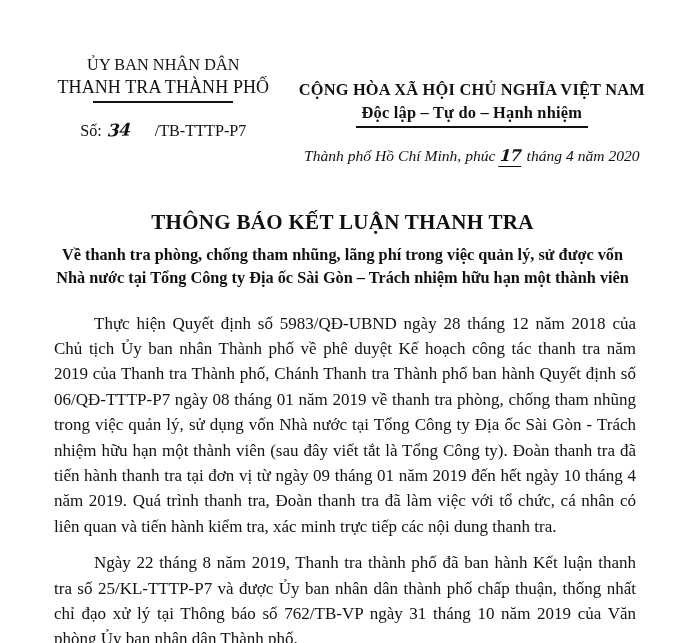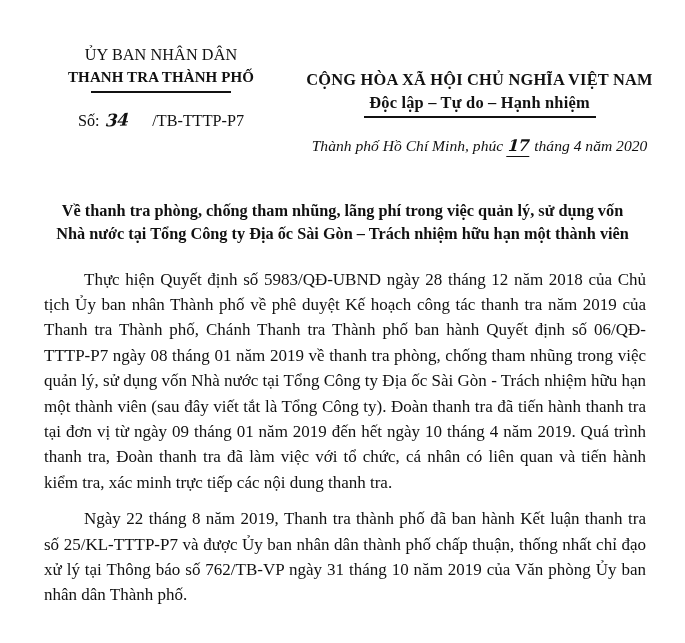--- a/index.html
+++ b/index.html
@@ -15,21 +15,21 @@
     color: #111111;
     overflow: hidden;
     position: relative;
   }
 
   .page {
     position: relative;
     width: 685px;
     height: 643px;
     box-sizing: border-box;
-    padding: 4px;
+    padding: 14px;
   }
 
   
   .doc-header {
     display: flex;
     flex-direction: row;
     align-items: flex-start;
     padding-top: 40px;
   }
 
@@ -48,22 +48,22 @@
   }
 
   .org-line-1,
   .org-line-2 {
     font-size: 16.2px;
     line-height: 22px;
     letter-spacing: 0.1px;
     white-space: nowrap;
   }
   .org-line-3 {
-    font-weight: bold;
-    font-size: 15px;
+    font-weight: normal;
+    font-size: 18px;
     line-height: 23px;
     letter-spacing: 0.1px;
     white-space: nowrap;
     display: inline-block;
     position: relative;
   }
   .rule-short {
     width: 140px;
     height: 1.6px;
     background: #111111;
@@ -204,21 +204,22 @@
       <div class="place-date">
         <span>Thành phố Hồ Chí Minh,  phúc</span>
         <span class="hw-date">17</span>
         <span>tháng 4 năm 2020</span>
       </div>
     </div>
 
   </div>
 
   <div class="title-block">
-    <div class="sub-title">Về thanh tra phòng, chống tham nhũng, lãng phí trong việc quản lý, sử dụng vốn</div>
+    <div class="main-title">THÔNG BÁO KẾT LUẬN THANH TRA</div>
+    <div class="sub-title">Về thanh tra phòng, chống tham nhũng, lãng phí trong việc quản lý, sử được vốn</div>
     <div class="sub-title" style="margin-top:0;">Nhà nước tại Tổng Công ty Địa ốc Sài Gòn – Trách nhiệm hữu hạn một thành viên</div>
   </div>
 
   <div class="body-block">
     <p class="body-par">Thực hiện Quyết định số 5983/QĐ-UBND ngày 28 tháng 12 năm 2018 của Chủ tịch Ủy ban nhân Thành phố về phê duyệt Kế hoạch công tác thanh tra năm 2019 của Thanh tra Thành phố, Chánh Thanh tra Thành phố ban hành Quyết định số 06/QĐ-TTTP-P7 ngày 08 tháng 01 năm 2019 về thanh tra phòng, chống tham nhũng trong việc quản lý, sử dụng vốn Nhà  nước tại Tổng Công ty Địa ốc Sài Gòn - Trách nhiệm hữu hạn một thành viên (sau đây viết tắt là Tổng Công ty). Đoàn thanh tra đã tiến hành thanh tra tại đơn vị từ ngày 09 tháng 01 năm 2019 đến hết ngày 10 tháng 4 năm 2019. Quá trình thanh tra, Đoàn thanh tra đã làm việc với tổ chức, cá nhân có liên quan và tiến hành kiểm tra, xác minh trực tiếp các nội dung thanh tra.</p>
     <p class="body-par">Ngày 22 tháng 8 năm 2019, Thanh tra thành phố đã ban hành Kết luận thanh tra số 25/KL-TTTP-P7 và được Ủy ban nhân dân thành phố chấp thuận, thống nhất chỉ đạo xử lý tại Thông báo số 762/TB-VP ngày 31 tháng 10 năm 2019 của Văn phòng Ủy ban nhân dân Thành phố.</p>
 
   </div>
 
 </div>

